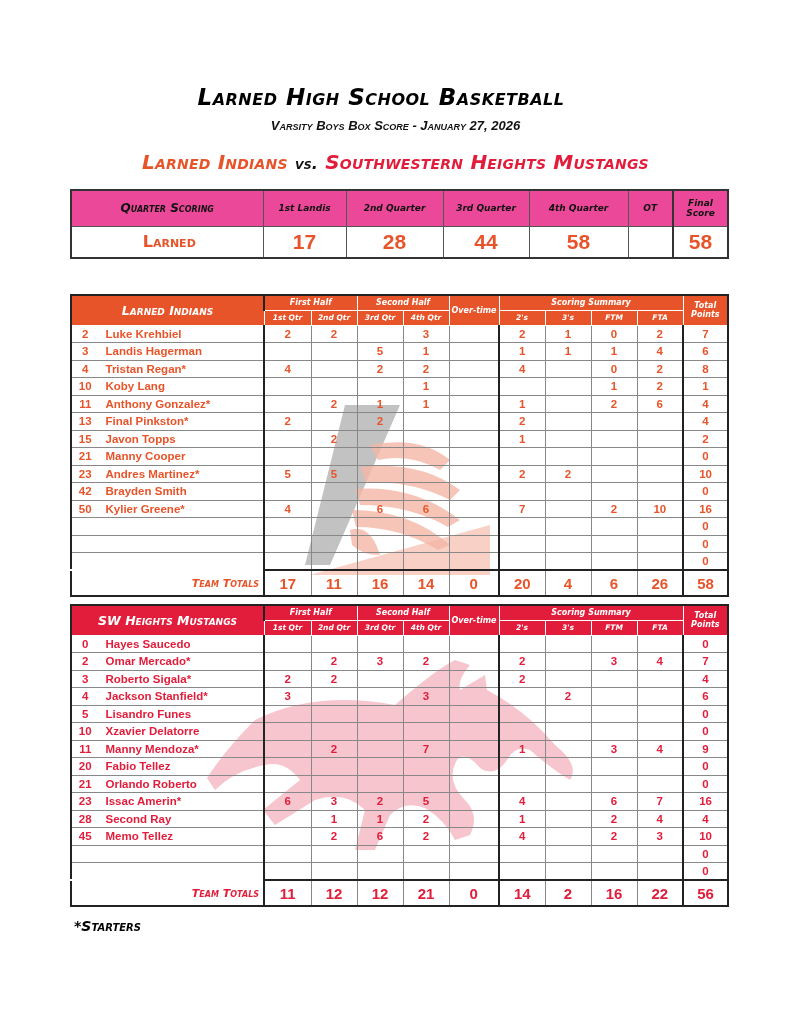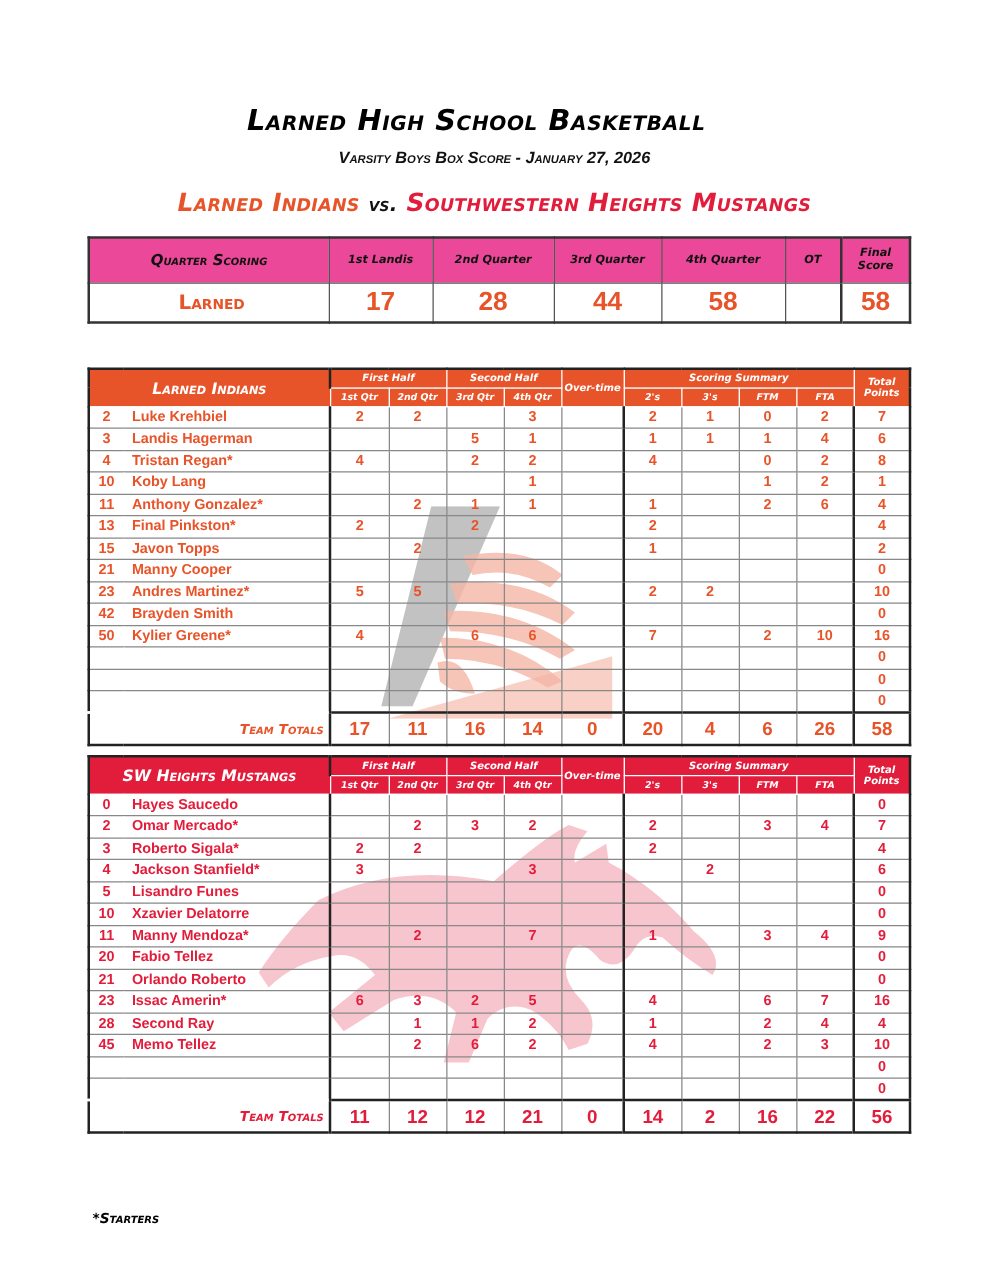--- a/index.html
+++ b/index.html
@@ -54,23 +54,23 @@
   .box td.pname { text-align: left; padding-left: 6px; border-left-color: #fff; }
   .box td.numcell { border-right-color: #fff; }
   .box .thick-l { border-left: 2px solid #222 !important; }
   .box tr.totals td { height: 26px; font-size: 15px; border-top: 2px solid #222; }
   .box tr.totals td.label { text-align: right; padding-right: 4px; font-family: "DejaVu Sans", sans-serif; font-style: italic; font-size: 11px; font-variant: small-caps; border: none; border-top: 2px solid #fff; border-right: 2px solid #222; background: #fff; }
   .box tr.totals td.blankl { border: none; border-top: 2px solid #fff; background: #fff; }
 
   .watermark { position: absolute; pointer-events: none; }
 
   .footnote {
-    position: absolute; left: 74px; top: 968px;
+    position: absolute; left: 74px; top: 918px;
     font-family: "DejaVu Sans", sans-serif; font-weight: bold; font-style: italic;
-    font-size: 11px; color: #000; font-variant: small-caps;
+    font-size: 14px; color: #000; font-variant: small-caps;
   }
 </style>
 </head>
 <body>
 
 <div class="title">Larned High School Basketball</div>
 <div class="subtitle">Varsity Boys Box Score - January 27, 2026</div>
 <div class="matchup">
   <span class="home">Larned Indians</span>
   <span class="vs">vs.</span>

